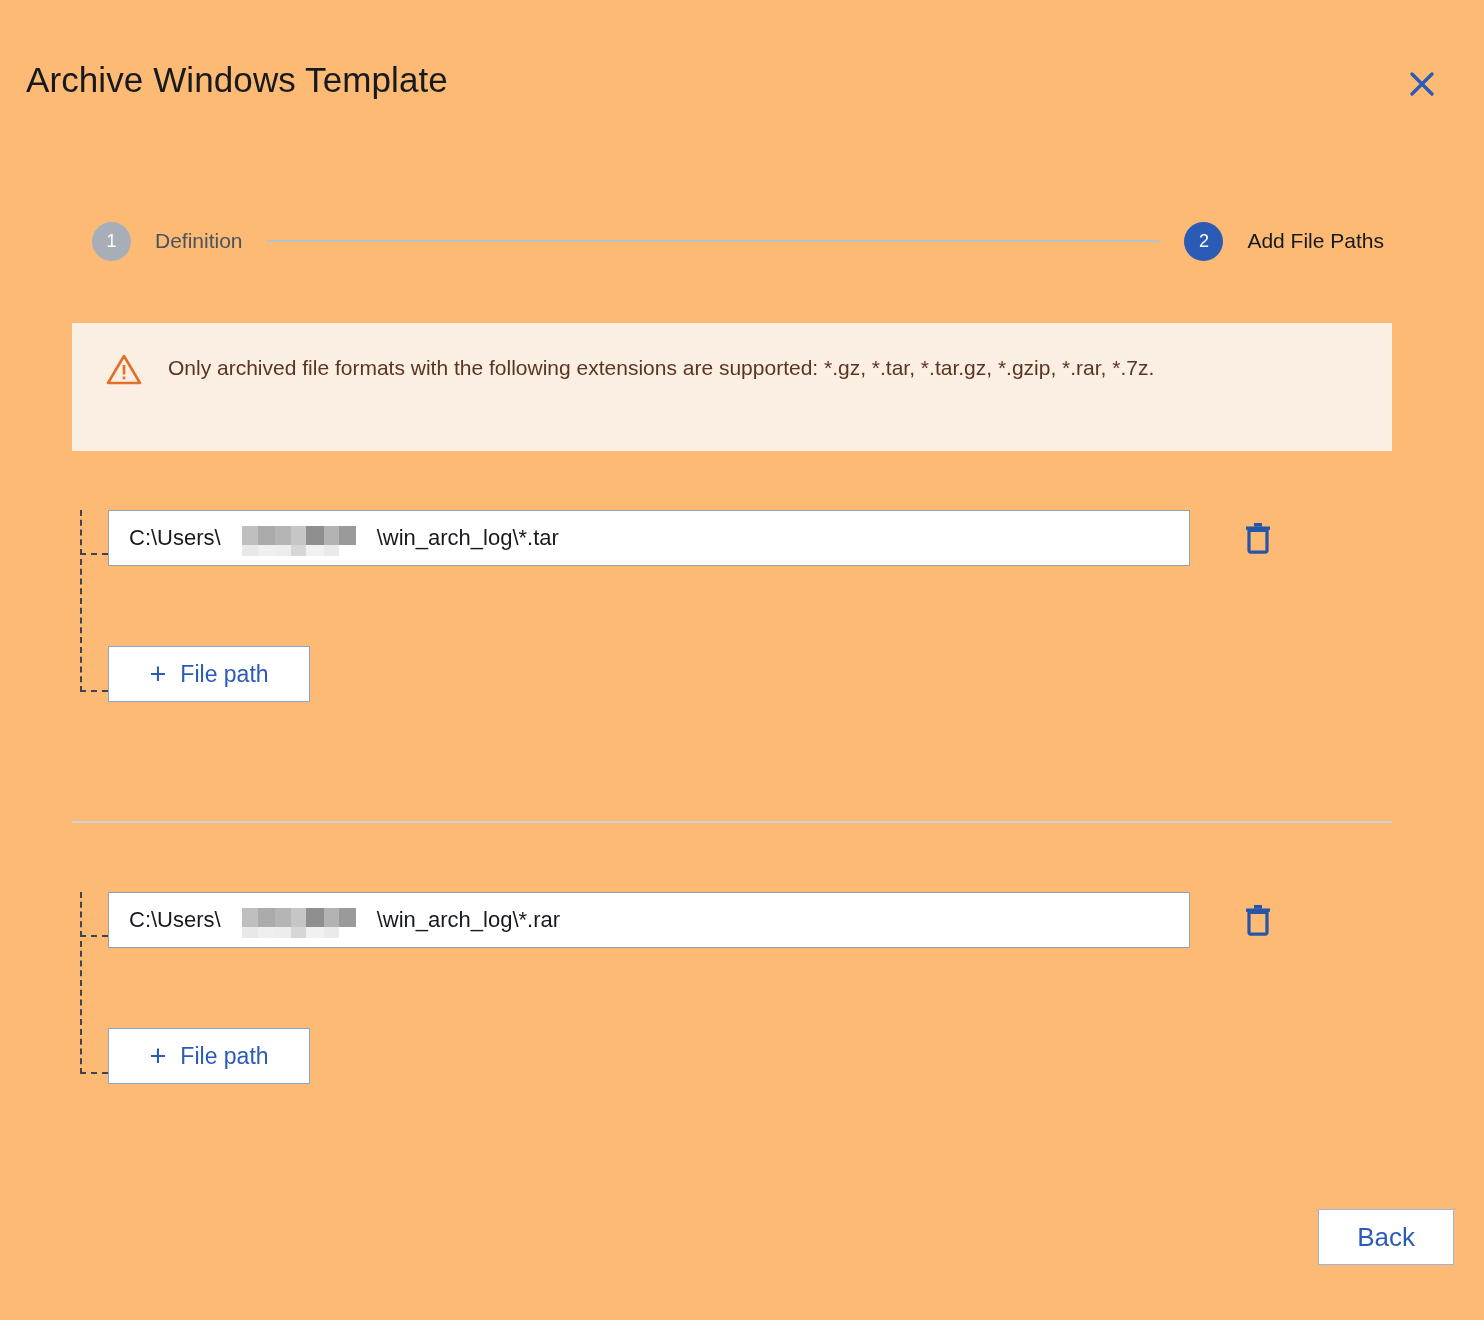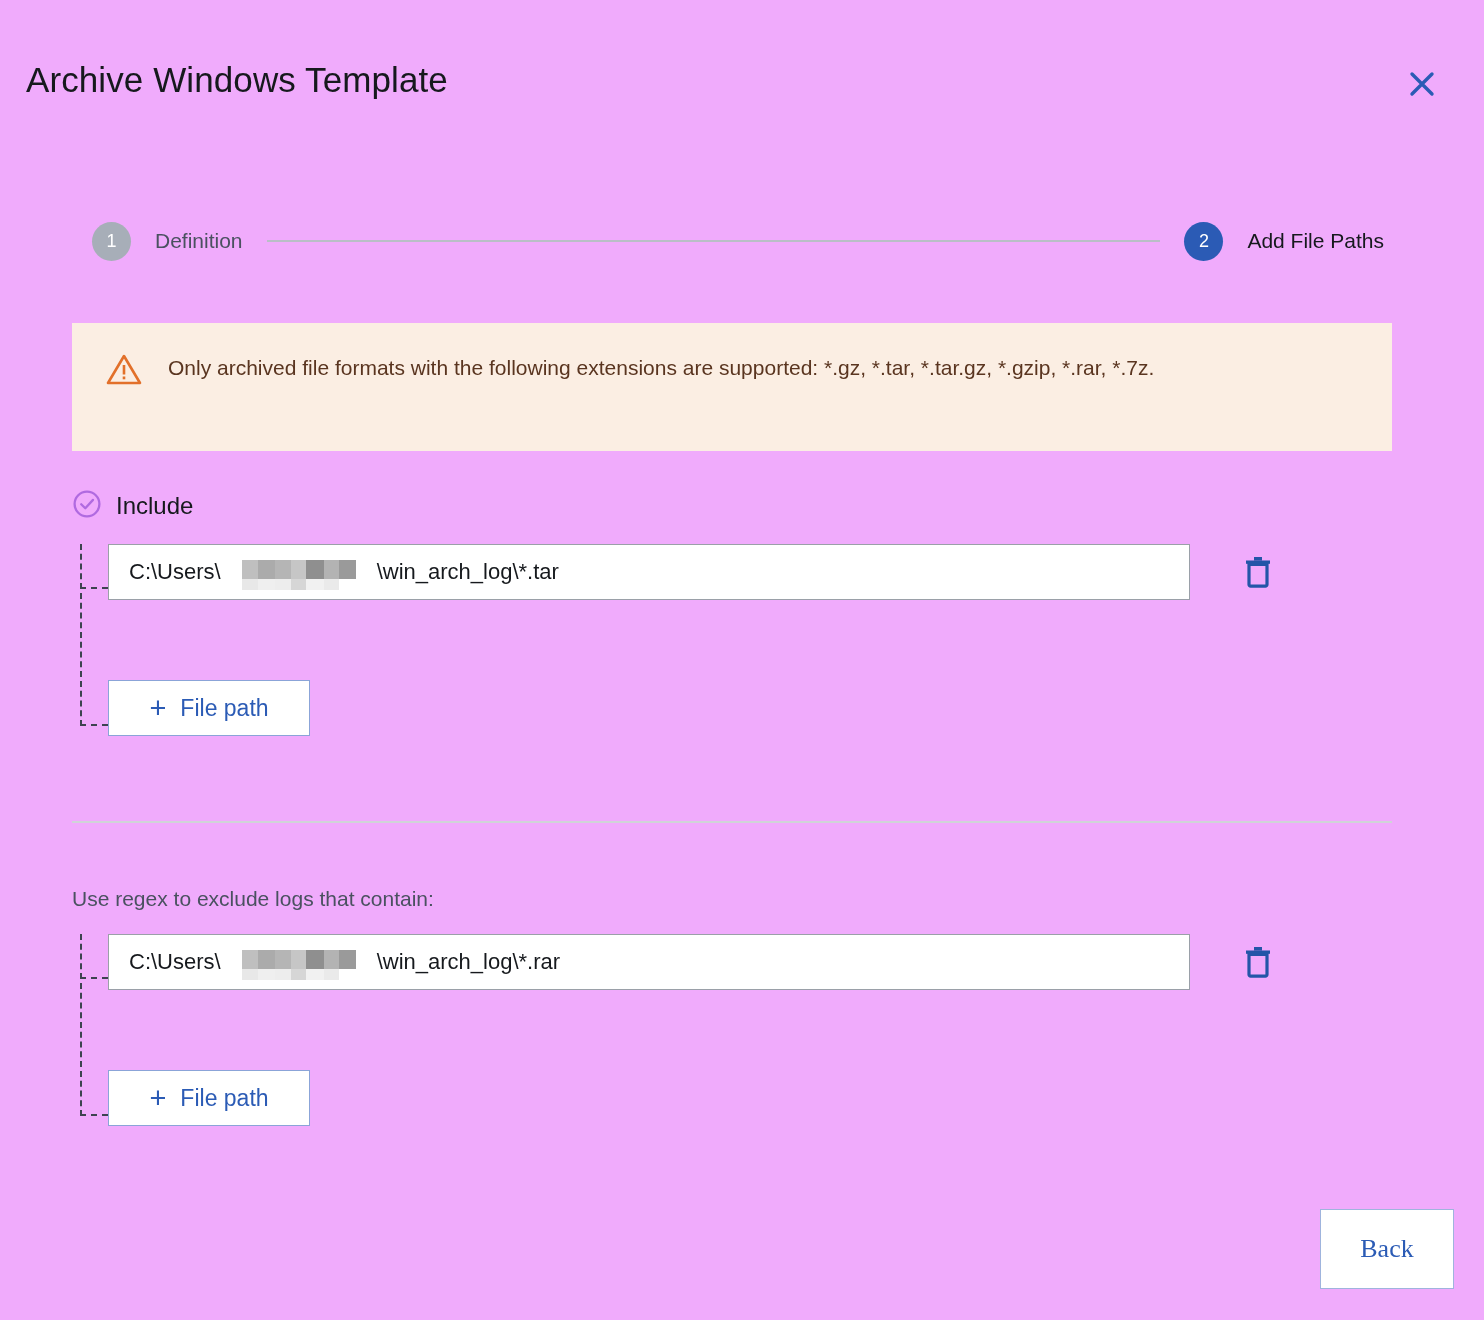--- a/index.html
+++ b/index.html
@@ -9,21 +9,21 @@
     background: #ffffff;
     font-family: "Liberation Sans", sans-serif;
     color: #1b1b1b;
     overflow: hidden;
   }
 
   .dialog {
     position: relative;
     width: 1484px;
     height: 1320px;
-    background: #f0abfc;
+    background: #fdba74;
   }
 
   
   .header {
     position: absolute;
     top: 58px; left: 26px;
     width: 1432px;
     height: 64px;
     display: flex;
     align-items: flex-start;
@@ -228,23 +228,23 @@
   .footer {
     position: absolute;
     left: 72px; top: 1209px;
     width: 1382px;
     display: flex;
     justify-content: flex-end;
     align-items: center;
     gap: 22px;
   }
   .btn {
-    height: 80px;
+    height: 56px;
     font-size: 26px;
-    font-family: Liberation Serif, serif;
+    font-family: Liberation Sans, sans-serif;
     cursor: pointer;
     display: flex; align-items: center; justify-content: center;
     padding: 16px 38px;
   }
   .btn-secondary {
     background: #ffffff;
     border: 1px solid #9fb4dd;
     color: #2b5bb5;
     min-width: 134px;
   }
@@ -288,29 +288,20 @@
       <svg width="36" height="33" viewBox="0 0 36 33">
         <path d="M18 3 L34 30 L2 30 Z" fill="none" stroke="#e2702a" stroke-width="2.6" stroke-linejoin="round"></path>
         <rect x="16.7" y="12" width="2.6" height="9.5" fill="#e2702a"></rect>
         <rect x="16.7" y="23.5" width="2.6" height="2.8" fill="#e2702a"></rect>
       </svg>
     </span>
     <div class="warn-text">Only archived file formats with the following extensions are supported: *.gz, *.tar, *.tar.gz, *.gzip, *.rar, *.7z.</div>
   </div>
 
   <div class="section sec-include">
-    <div class="sec-head">
-      <span class="sec-head-icon">
-        <svg width="30" height="30" viewBox="0 0 30 30">
-          <circle cx="15" cy="15" r="12.4" fill="none" stroke="#b06ae0" stroke-width="2.3"></circle>
-          <path d="M9.2 15.2 L13.3 19.3 L21 10.9" fill="none" stroke="#b06ae0" stroke-width="2.3" stroke-linecap="round" stroke-linejoin="round"></path>
-        </svg>
-      </span>
-      <span class="sec-head-title">Include</span>
-    </div>
 
     <div class="tree">
       <div class="tree-trunk"></div>
       <div class="tree-branch br-input"></div>
       <div class="tree-branch br-button"></div>
 
       <div class="path-row">
         <div class="path-input">
           <span>C:\Users\</span>
             <span class="redacted"></span>
@@ -330,21 +321,20 @@
       <button class="addpath-btn">
         <span class="plus-glyph">+</span>
         <span>File path</span>
       </button>
     </div>
   </div>
 
   <div class="divider"></div>
 
   <div class="section sec-exclude">
-    <div class="sec-sub">Use regex to exclude logs that contain:</div>
 
     <div class="tree">
       <div class="tree-trunk"></div>
       <div class="tree-branch br-input"></div>
       <div class="tree-branch br-button"></div>
 
       <div class="path-row">
         <div class="path-input">
           <span>C:\Users\</span>
             <span class="redacted"></span>

